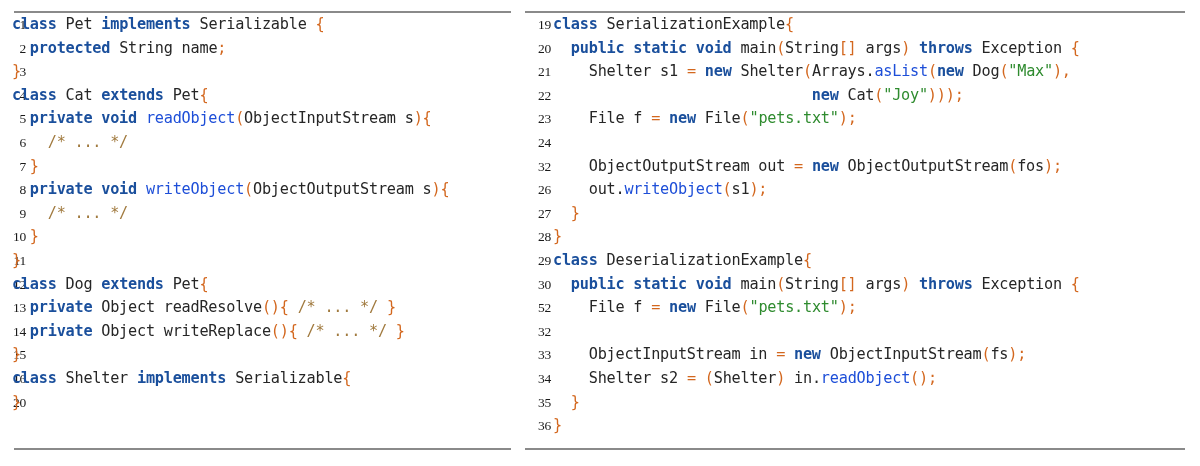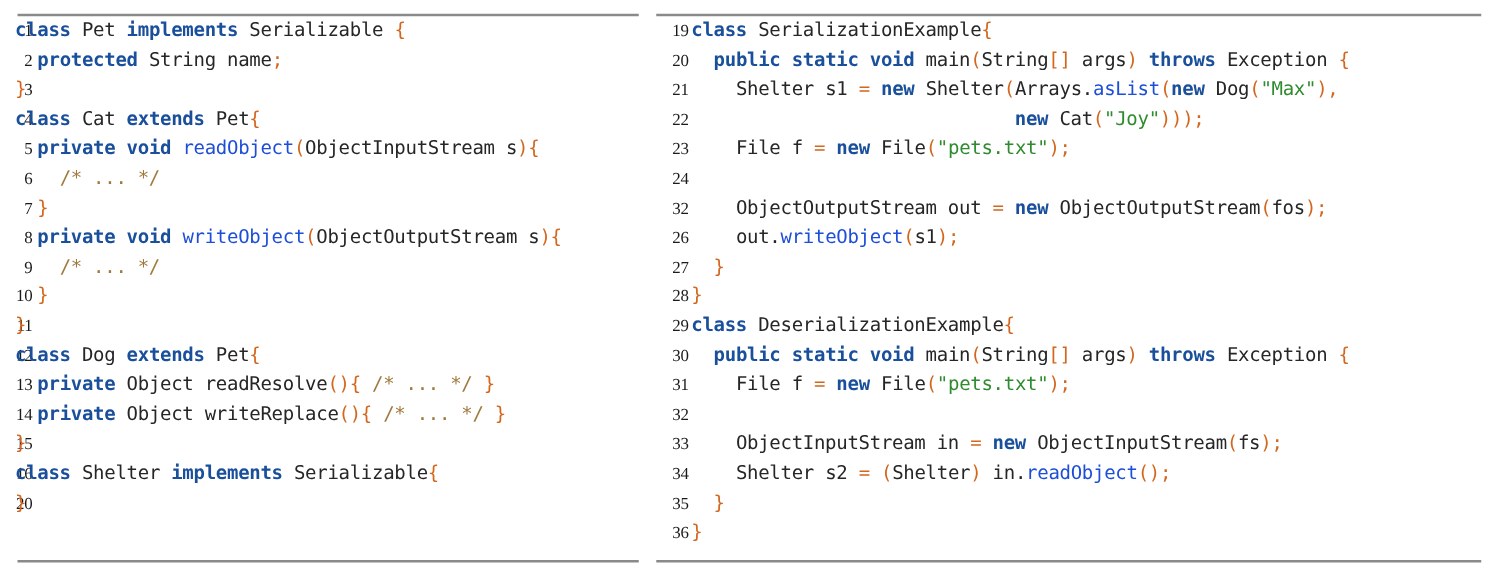--- a/index.html
+++ b/index.html
@@ -114,21 +114,21 @@
         <div class="line"><span class="lineno">21</span><span class="codetext">    <span class="pl">Shelter</span> <span class="pl">s1</span> <span class="pun">=</span> <span class="kw">new</span> <span class="pl">Shelter</span><span class="pun">(</span><span class="pl">Arrays</span>.<span class="fn">asList</span><span class="pun">(</span><span class="kw">new</span> <span class="pl">Dog</span><span class="pun">(</span><span class="str">"Max"</span><span class="pun">),</span></span></div>
         <div class="line"><span class="lineno">22</span><span class="codetext">                             <span class="kw">new</span> <span class="pl">Cat</span><span class="pun">(</span><span class="str">"Joy"</span><span class="pun">)));</span></span></div>
         <div class="line"><span class="lineno">23</span><span class="codetext">    <span class="pl">File</span> <span class="pl">f</span> <span class="pun">=</span> <span class="kw">new</span> <span class="pl">File</span><span class="pun">(</span><span class="str">"pets.txt"</span><span class="pun">);</span></span></div>
         <div class="line"><span class="lineno">24</span></div>
         <div class="line"><span class="lineno">32</span><span class="codetext">    <span class="pl">ObjectOutputStream</span> <span class="pl">out</span> <span class="pun">=</span> <span class="kw">new</span> <span class="pl">ObjectOutputStream</span><span class="pun">(</span><span class="pl">fos</span><span class="pun">);</span></span></div>
         <div class="line"><span class="lineno">26</span><span class="codetext">    <span class="pl">out</span>.<span class="fn">writeObject</span><span class="pun">(</span><span class="pl">s1</span><span class="pun">);</span></span></div>
         <div class="line"><span class="lineno">27</span><span class="codetext">  <span class="pun">}</span></span></div>
         <div class="line"><span class="lineno">28</span><span class="codetext"><span class="pun">}</span></span></div>
         <div class="line"><span class="lineno">29</span><span class="codetext"><span class="kw">class</span> <span class="pl">DeserializationExample</span><span class="pun">{</span></span></div>
         <div class="line"><span class="lineno">30</span><span class="codetext">  <span class="kw">public</span> <span class="kw">static</span> <span class="kw">void</span> <span class="pl">main</span><span class="pun">(</span><span class="pl">String</span><span class="pun">[]</span> <span class="pl">args</span><span class="pun">)</span> <span class="kw">throws</span> <span class="pl">Exception</span> <span class="pun">{</span></span></div>
-        <div class="line"><span class="lineno">31</span><span class="codetext">    <span class="pl">File</span> <span class="pl">f</span> <span class="pun">=</span> <span class="kw">new</span> <span class="pl">File</span><span class="pun">(</span><span class="str">"pets.txt"</span><span class="pun">);</span></span></div>
+        <div class="line"><span class="lineno">52</span><span class="codetext">    <span class="pl">File</span> <span class="pl">f</span> <span class="pun">=</span> <span class="kw">new</span> <span class="pl">File</span><span class="pun">(</span><span class="str">"pets.txt"</span><span class="pun">);</span></span></div>
         <div class="line"><span class="lineno">32</span></div>
         <div class="line"><span class="lineno">33</span><span class="codetext">    <span class="pl">ObjectInputStream</span> <span class="pl">in</span> <span class="pun">=</span> <span class="kw">new</span> <span class="pl">ObjectInputStream</span><span class="pun">(</span><span class="pl">fs</span><span class="pun">);</span></span></div>
         <div class="line"><span class="lineno">34</span><span class="codetext">    <span class="pl">Shelter</span> <span class="pl">s2</span> <span class="pun">=</span> <span class="pun">(</span><span class="pl">Shelter</span><span class="pun">)</span> <span class="pl">in</span>.<span class="fn">readObject</span><span class="pun">();</span></span></div>
         <div class="line"><span class="lineno">35</span><span class="codetext">  <span class="pun">}</span></span></div>
         <div class="line"><span class="lineno">36</span><span class="codetext"><span class="pun">}</span></span></div>
       </div>
     <div class="rule" id="rule-right-bottom"></div>
   </div>
 
 </div>

